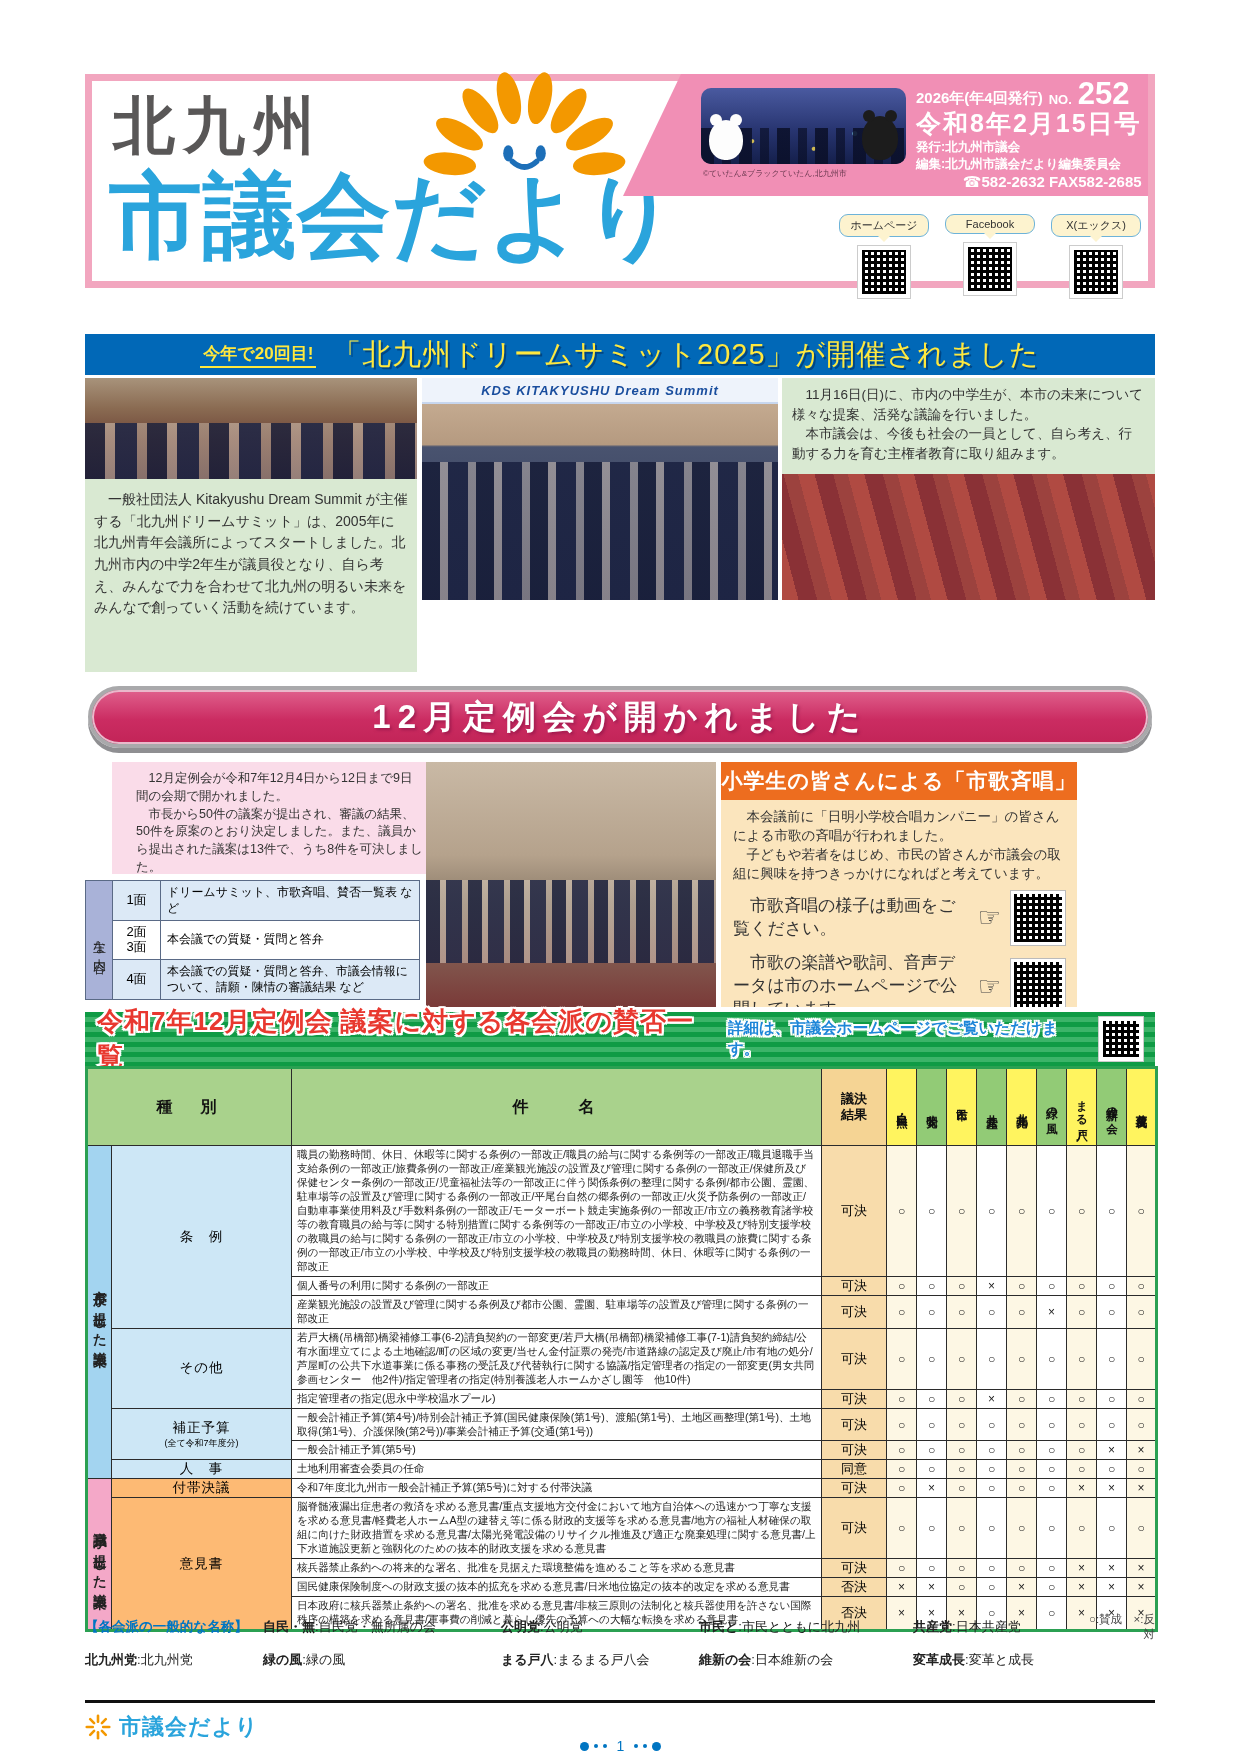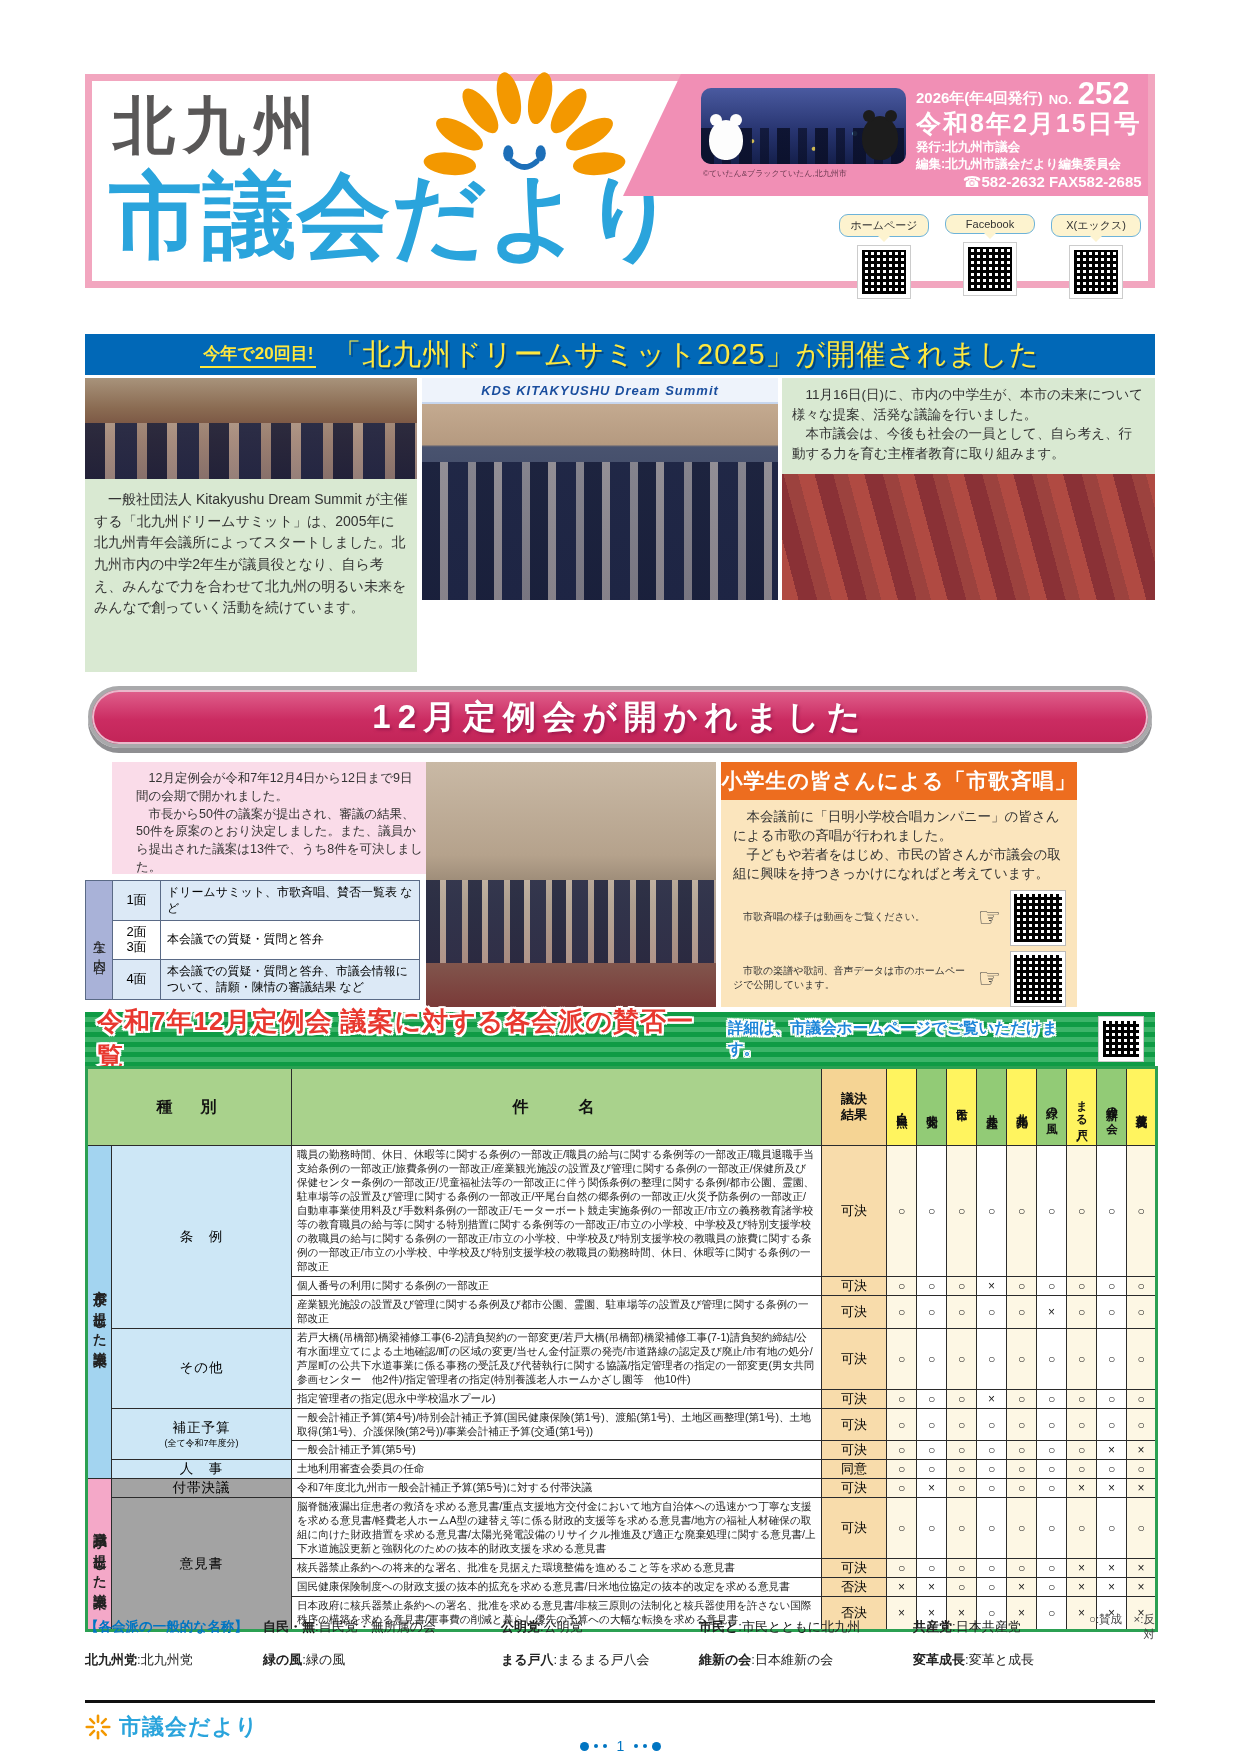--- a/index.html
+++ b/index.html
@@ -85,21 +85,21 @@
   .ct-blue .ct-label, .ct-white .ct-label { background:#a9b2d8; }
   .photo-session { position:absolute; left:341px; top:0; width:290px; height:245px;
     background:linear-gradient(180deg,#c9b9a5 0%,#b5a28c 38%,#8a7a68 58%,#7a3a38 100%); }
   .choir { position:absolute; left:0; right:0; bottom:18%; height:34%;
     background:repeating-linear-gradient(90deg, rgba(28,34,62,.85) 0 14px, rgba(225,212,198,.5) 14px 20px, rgba(34,40,70,.85) 20px 36px, rgba(215,202,190,.45) 36px 42px); }
   .chorus { position:absolute; left:636px; top:0; width:356px; height:245px; }
   .chorus-title { height:38px; background:#ed6d1f; color:#fff; font-size:21px; font-weight:bold; letter-spacing:1px;
     display:flex; align-items:center; justify-content:center; }
   .chorus-body { position:absolute; top:38px; left:0; right:0; bottom:0; background:#fbe5bd; padding:7px 12px; font-size:13.5px; line-height:1.42; color:#333; overflow:hidden; }
   .chorus-link { display:flex; align-items:center; margin-top:7px; }
-  .link-text { flex:1; font-size:10px; line-height:1.35; text-indent:1em;font-family:Liberation Mono, monospace; }
+  .link-text { flex:1; font-size:17px; line-height:1.35; text-indent:1em; }
   .hand { font-family:"DejaVu Sans",sans-serif; font-size:26px; color:#444; margin:0 10px; }
   .qr-small { width:54px; height:54px; flex:0 0 54px; }
 
   
   .votes-banner { position:absolute; left:85px; top:1012px; width:1070px; height:54px;
     background:repeating-linear-gradient(180deg,#0f9b45 0 5px,#3cb469 5px 10px);
     display:flex; align-items:center; padding:0 12px; gap:14px; }
   .outline-w { text-shadow:-2px -2px 0 #fff,2px -2px 0 #fff,-2px 2px 0 #fff,2px 2px 0 #fff,0 -2px 0 #fff,0 2px 0 #fff,-2px 0 0 #fff,2px 0 0 #fff; }
   .vb-title { color:#e8382f; font-size:26px; font-weight:bold; letter-spacing:1px; }
   .vb-note { color:#1d86d8; font-size:15.5px; font-weight:bold; }
@@ -108,21 +108,21 @@
   
   .votes-table { position:absolute; left:85px; top:1066px; width:1070px; border-collapse:collapse; table-layout:fixed; border:3px solid #2ba052; }
   .votes-table th, .votes-table td { border:1px solid #2b2b2b; }
   .th-main { background:#a9d28c; font-size:16px; font-weight:bold; height:46px; letter-spacing:6px; color:#111; }
   .th-res { background:#f5d494; font-size:13px; font-weight:bold; white-space:pre-line; line-height:1.25; letter-spacing:0; }
   .th-party { writing-mode:vertical-rl; font-size:11.5px; font-weight:bold; height:78px; text-align:center; padding:3px 0; letter-spacing:1px; color:#111; }
   .p-yellow { background:#fff45f; } .p-green { background:#92cb76; }
   .grp { writing-mode:vertical-rl; text-align:center; font-size:13.5px; font-weight:bold; letter-spacing:2px; color:#222; }
   .grp-blue { background:#a3d4f0; } .grp-pink { background:#f4a8c8; }
   .cat { text-align:center; vertical-align:middle; }
-  .cat-blue { background:#cde7f6; } .cat-pink { background:#a3a3a3; }
+  .cat-blue { background:#cde7f6; } .cat-pink { background:#fdba74; }
   .cat-main { font-size:13.5px; letter-spacing:1px; } .cat-sub { font-size:9px; }
   .name-cell { font-size:10.6px; line-height:1.32; padding:2px 5px; background:#fff; color:#222; vertical-align:middle; }
   .res { background:#f8dcab; text-align:center; font-size:13px; vertical-align:middle; }
   .vote { text-align:center; font-size:12px; vertical-align:middle; color:#222; }
   .v-c { background:#fdf7e4; } .v-w { background:#fff; }
 
   
   .legend { position:absolute; left:85px; top:1612px; width:1070px; display:grid;
     grid-template-columns:178px 238px 198px 214px 172px 1fr; row-gap:9px; font-size:13px; color:#222; align-items:center; }
   .legend-title { color:#0075c2; font-weight:bold; font-size:13.5px; }

